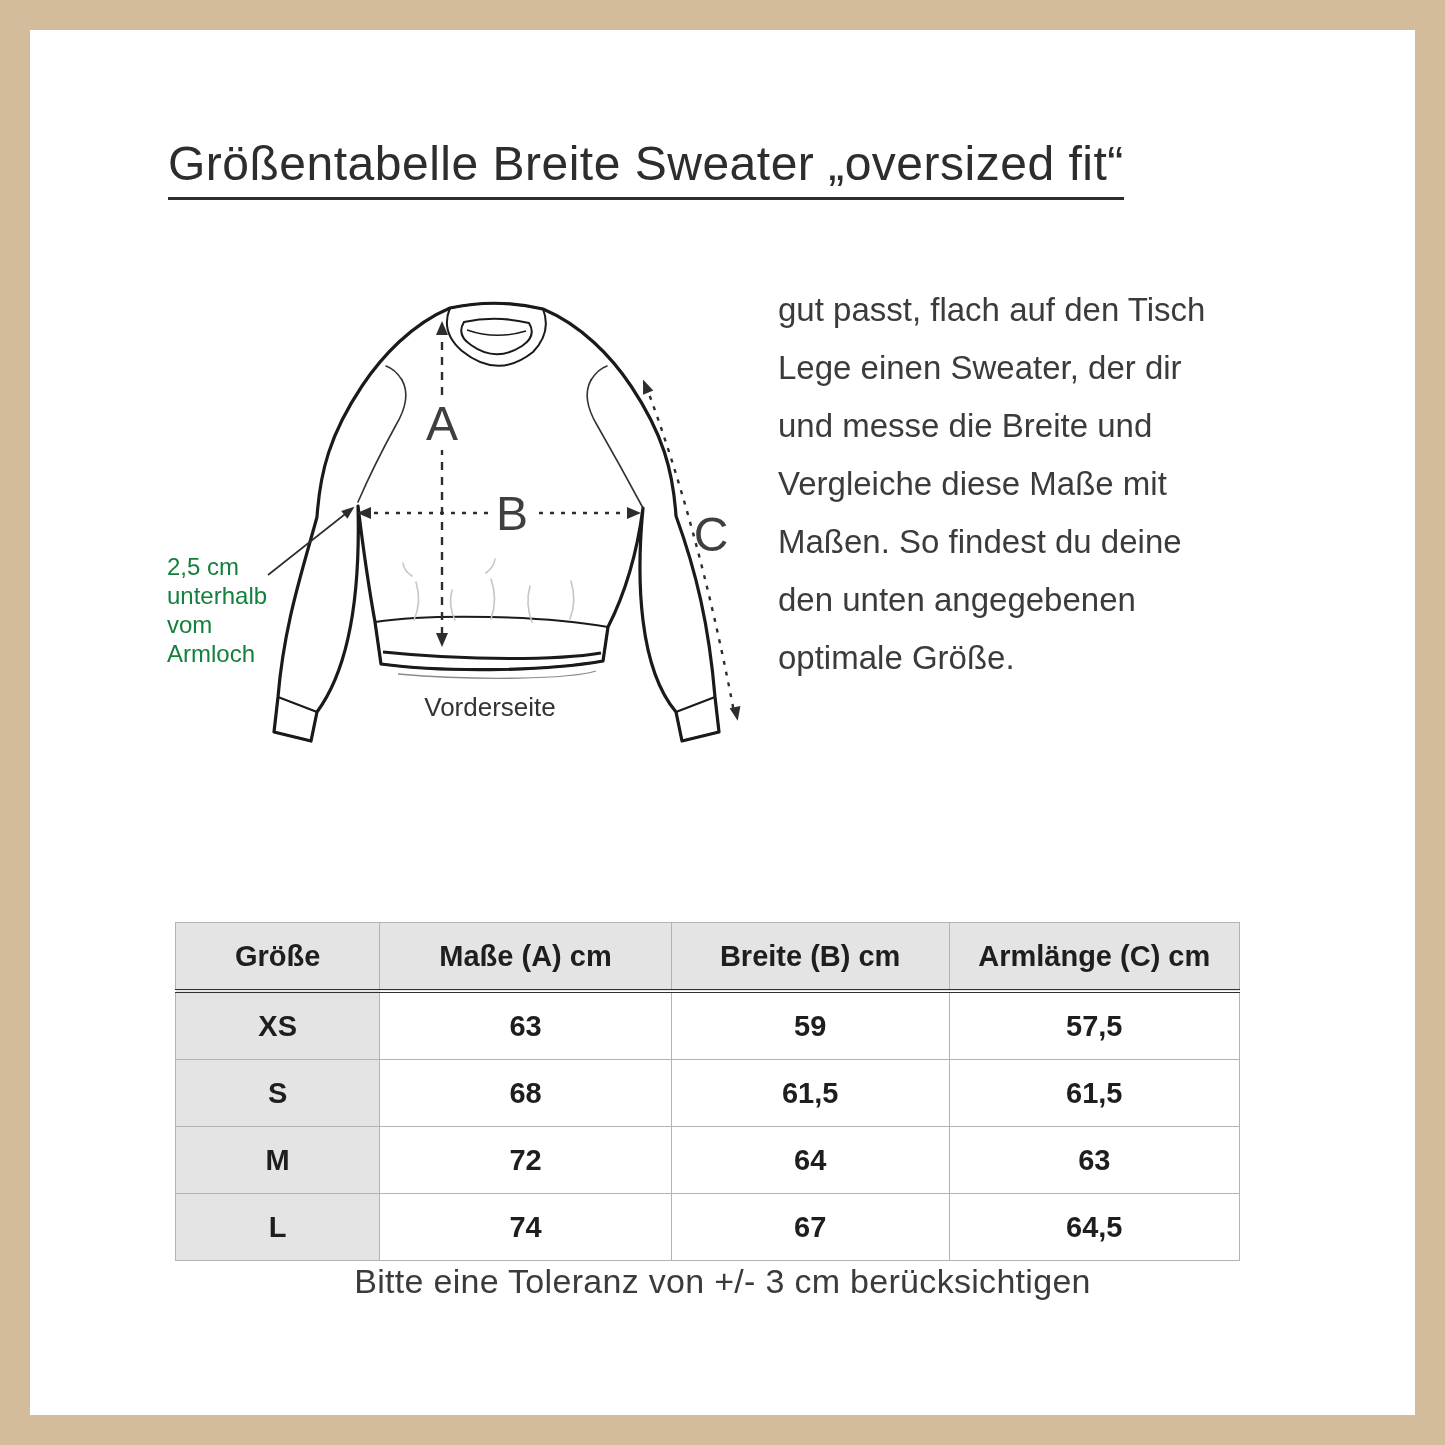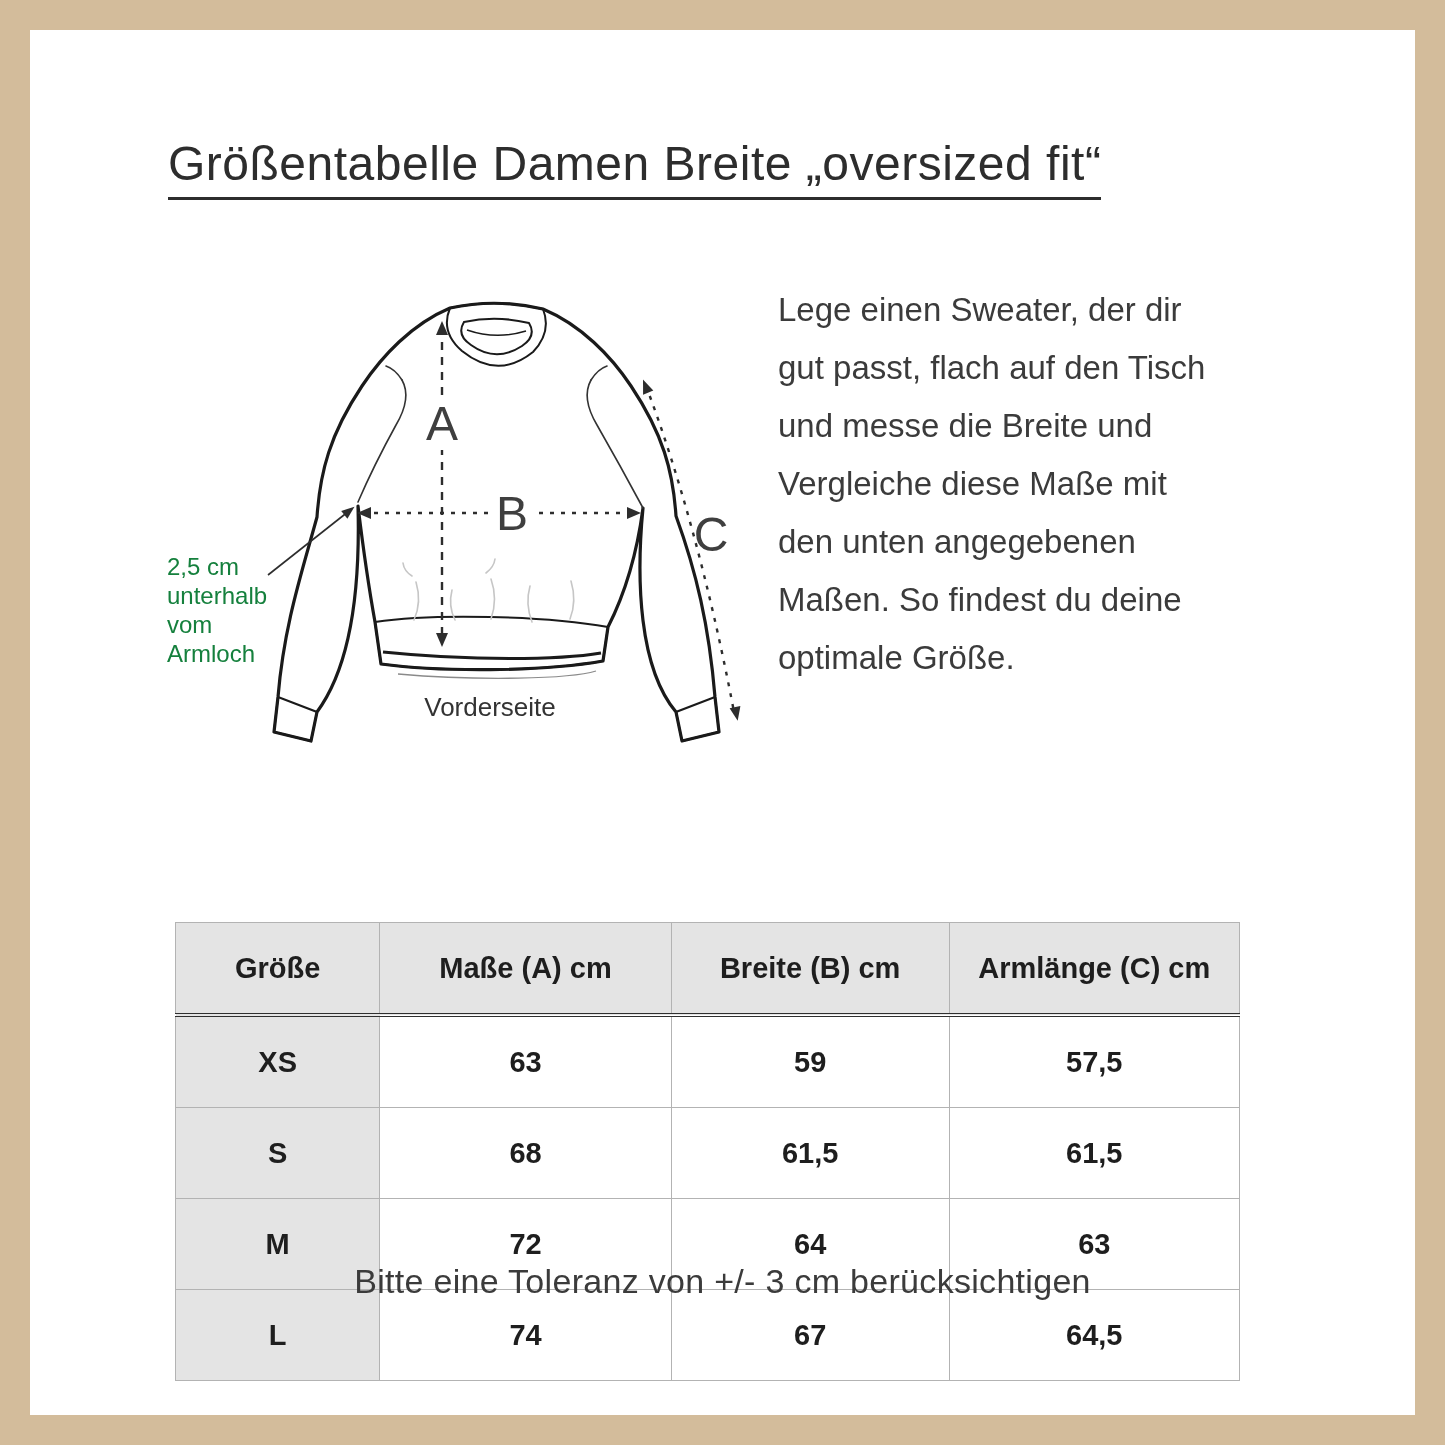--- a/index.html
+++ b/index.html
@@ -8,35 +8,35 @@
   .page-title{position:absolute;left:138px;top:106px;margin:0;font-size:48px;font-weight:400;
     color:#2d2d2d;letter-spacing:0.5px;display:inline-block;border-bottom:3px solid #2d2d2d;
     padding-bottom:6px;white-space:nowrap;}
   .diagram-svg{position:absolute;left:120px;top:250px;width:640px;height:480px;}
   .callout{position:absolute;left:137px;top:522px;color:#15803d;font-size:24px;line-height:29px;}
   .instructions{position:absolute;left:748px;top:251px;width:510px;color:#3b3b3b;font-size:33px;}
   .instr-line{height:58px;line-height:58px;white-space:nowrap;}
   .size-table{position:absolute;left:145px;top:892px;width:1065px;border-collapse:collapse;
     table-layout:fixed;font-size:29px;font-weight:bold;color:#1e1e1e;text-align:center;
     border:1px solid #8f8f8f;}
-  .size-table th,.size-table td{border:1px solid #b3b3b3;height:58px;padding:16px;}
+  .size-table th,.size-table td{border:1px solid #b3b3b3;height:58px;padding:4px;}
   .size-table thead th{background:#e4e4e4;border-bottom:4px double #2f2f2f;}
   .size-table td.size-col{background:#e4e4e4;}
   .size-table tbody tr{background:#ffffff;}
   .footer-note{position:absolute;left:0;right:0;top:1232px;text-align:center;
     color:#3b3b3b;font-size:34px;letter-spacing:0.3px;}
   .sketch{stroke:#1a1a1a;fill:none;}
   .measure-text{font-family:"Liberation Sans",sans-serif;fill:#3f3f3f;}
 </style>
 </head>
 <body>
 
 <div class="page">
 
-  <h1 class="page-title">Größentabelle Damen Breite „oversized fit“</h1>
+  <h1 class="page-title">Größentabelle Breite Sweater „oversized fit“</h1>
 
   <svg class="diagram-svg" viewBox="0 0 640 480">
     <defs>
       <pattern id="rib" width="3" height="6" patternUnits="userSpaceOnUse">
         <rect width="3" height="6" fill="#ffffff"></rect>
         <line x1="1.4" y1="0" x2="1.4" y2="6" stroke="#2e2e2e" stroke-width="1.1"></line>
       </pattern>
     </defs>
 
     <g>
@@ -126,26 +126,26 @@
   </svg>
 
   <div class="callout">
     <div>2,5 cm</div>
     <div>unterhalb</div>
     <div>vom</div>
     <div>Armloch</div>
   </div>
 
   <div class="instructions">
+    <div class="instr-line">gut passt, flach auf den Tisch</div>
     <div class="instr-line">Lege einen Sweater, der dir</div>
-    <div class="instr-line">gut passt, flach auf den Tisch</div>
     <div class="instr-line">und messe die Breite und</div>
     <div class="instr-line">Vergleiche diese Maße mit</div>
+    <div class="instr-line">Maßen. So findest du deine</div>
     <div class="instr-line">den unten angegebenen</div>
-    <div class="instr-line">Maßen. So findest du deine</div>
     <div class="instr-line">optimale Größe.</div>
   </div>
 
   <table class="size-table">
     <colgroup>
       <col style="width:19.2%">
         <col style="width:27.4%">
         <col style="width:26.1%">
         <col style="width:27.3%">
     </colgroup>

